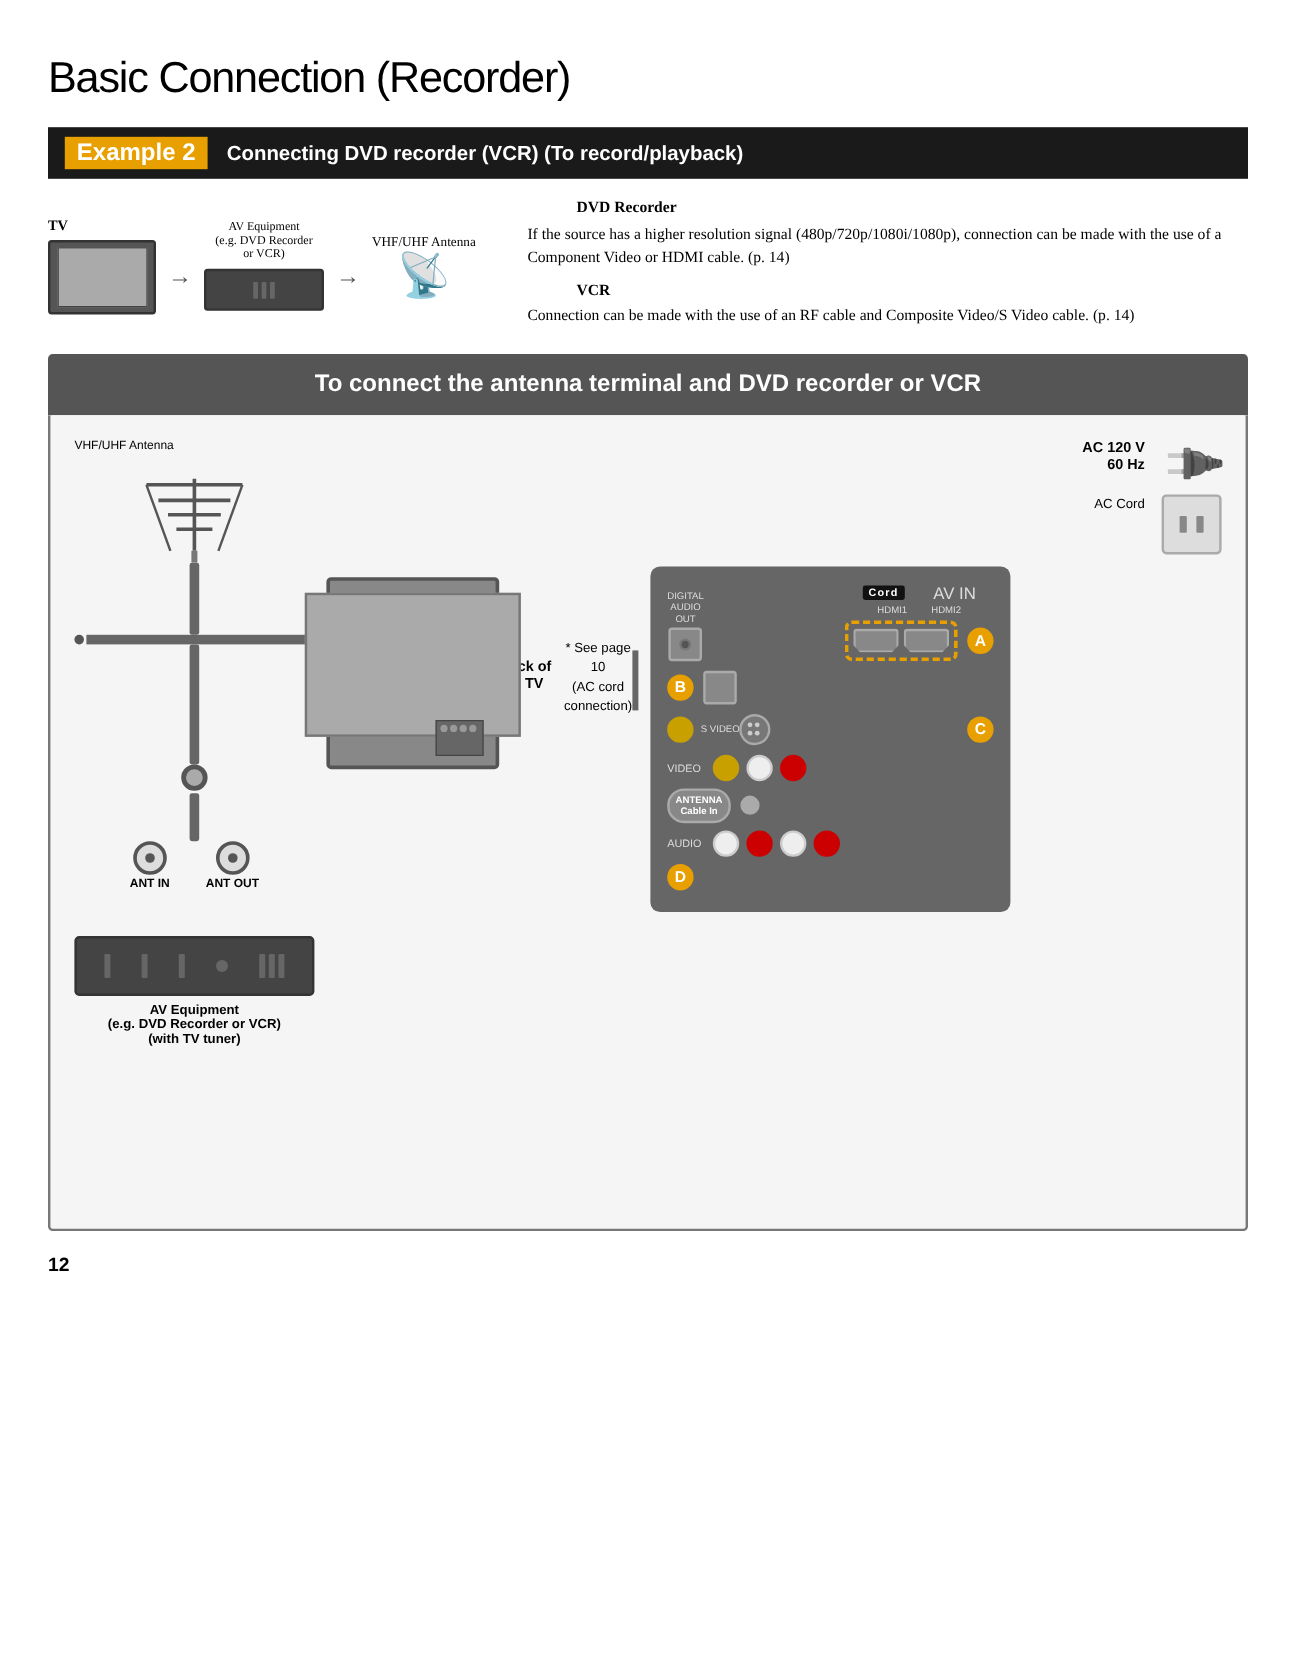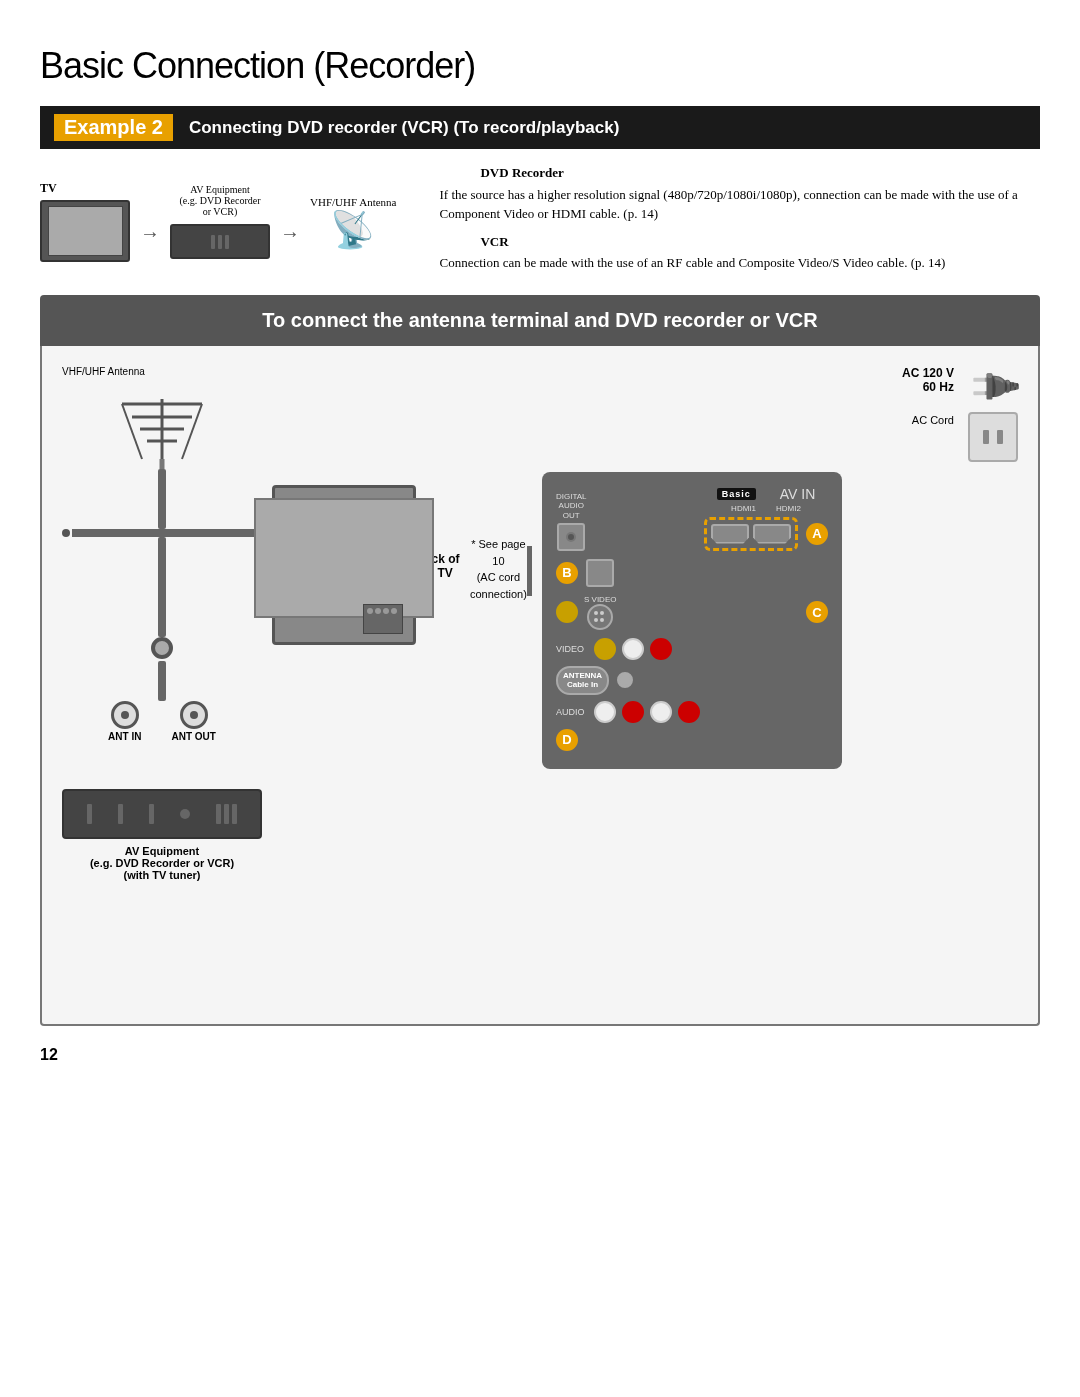--- a/index.html
+++ b/index.html
@@ -575,21 +575,21 @@
 
           <div style="display:flex;flex-direction:column;align-items:center;gap:2px;">
             <div style="color:#ddd;font-size:8px;text-align:center;line-height:1.2;">DIGITAL<br>AUDIO<br>OUT</div>
             <div style="width:28px;height:28px;background:#888;border:2px solid #aaa;border-radius:3px;display:flex;align-items:center;justify-content:center;">
               <div style="width:10px;height:10px;border-radius:50%;background:#555;border:2px solid #777;"></div>
             </div>
           </div>
 
           <div style="display:flex;flex-direction:column;align-items:center;">
             <div style="display:flex;align-items:center;gap:8px;">
-              <div style="background:#111;color:#fff;font-size:9px;font-weight:900;padding:1px 5px;border-radius:2px;letter-spacing:1px;">Basic</div>
+              <div style="background:#111;color:#fff;font-size:9px;font-weight:900;padding:1px 5px;border-radius:2px;letter-spacing:1px;">Cord</div>
               <span style="color:#ddd;font-size:14px;margin-left:16px;">AV IN</span>
             </div>
             <div style="color:#ddd;font-size:8px;display:flex;gap:20px;margin-top:2px;">
               <span>HDMI1</span>
               <span>HDMI2</span>
             </div>
 
             <div style="display:flex;align-items:center;gap:8px;margin-top:4px;">
               <div class="dashed-box">
                 <div class="hdmi-port"></div>
@@ -602,21 +602,21 @@
 
         <div style="display:flex;align-items:center;gap:8px;margin-bottom:8px;">
           <div class="circle-label">B</div>
           <div style="width:28px;height:28px;background:#888;border:2px solid #aaa;border-radius:3px;"></div>
         </div>
 
         <div style="display:flex;align-items:center;justify-content:space-between;margin-bottom:8px;">
           <div style="display:flex;align-items:center;gap:6px;">
 
             <div class="port-circle yellow"></div>
-            <div style="display:flex;flex-direction:column;align-items:center;text-align:right;">
+            <div style="display:flex;flex-direction:row;align-items:center;text-align:right;">
               <span style="color:#ddd;font-size:8px;">S VIDEO</span>
               <div class="svideo-port">
                 <div class="svideo-pin"></div>
                 <div class="svideo-pin"></div>
                 <div class="svideo-pin"></div>
                 <div class="svideo-pin"></div>
               </div>
             </div>
           </div>
           <div class="circle-label">C</div>

